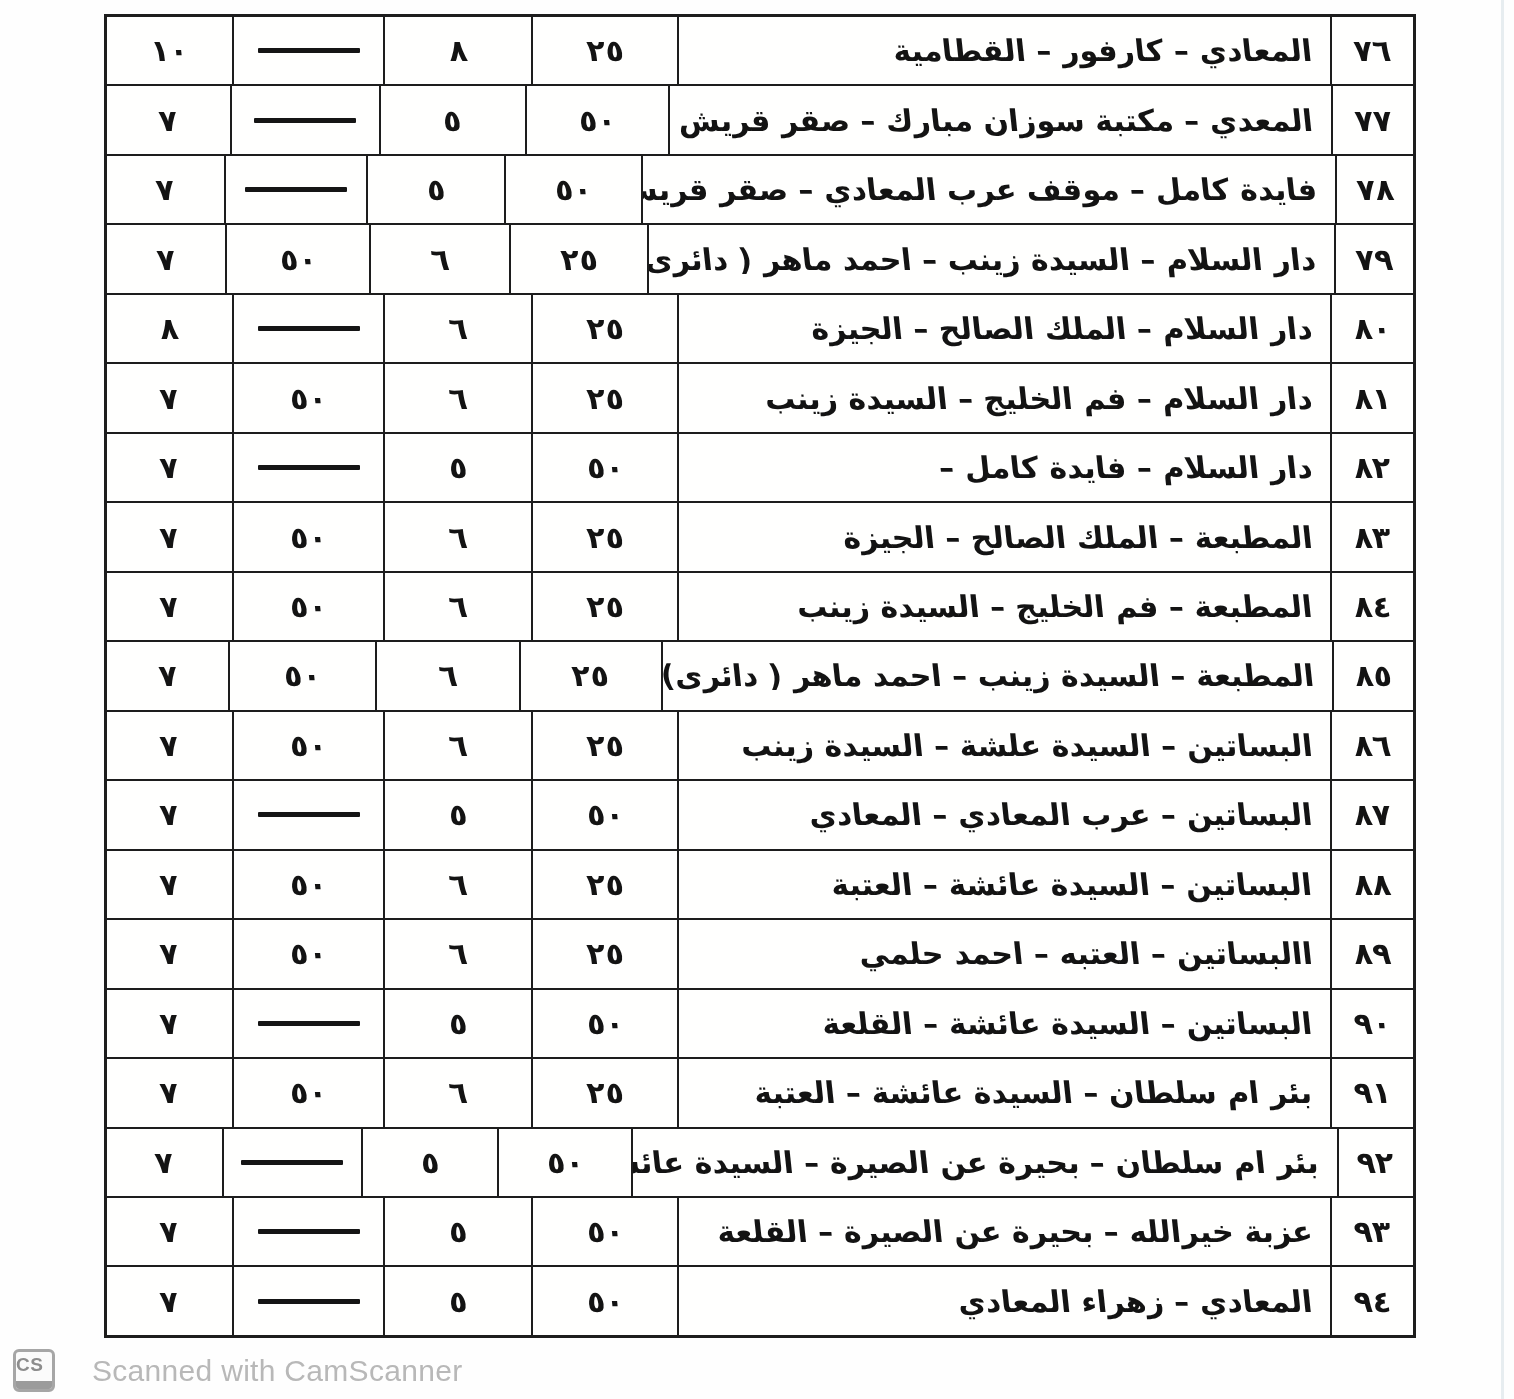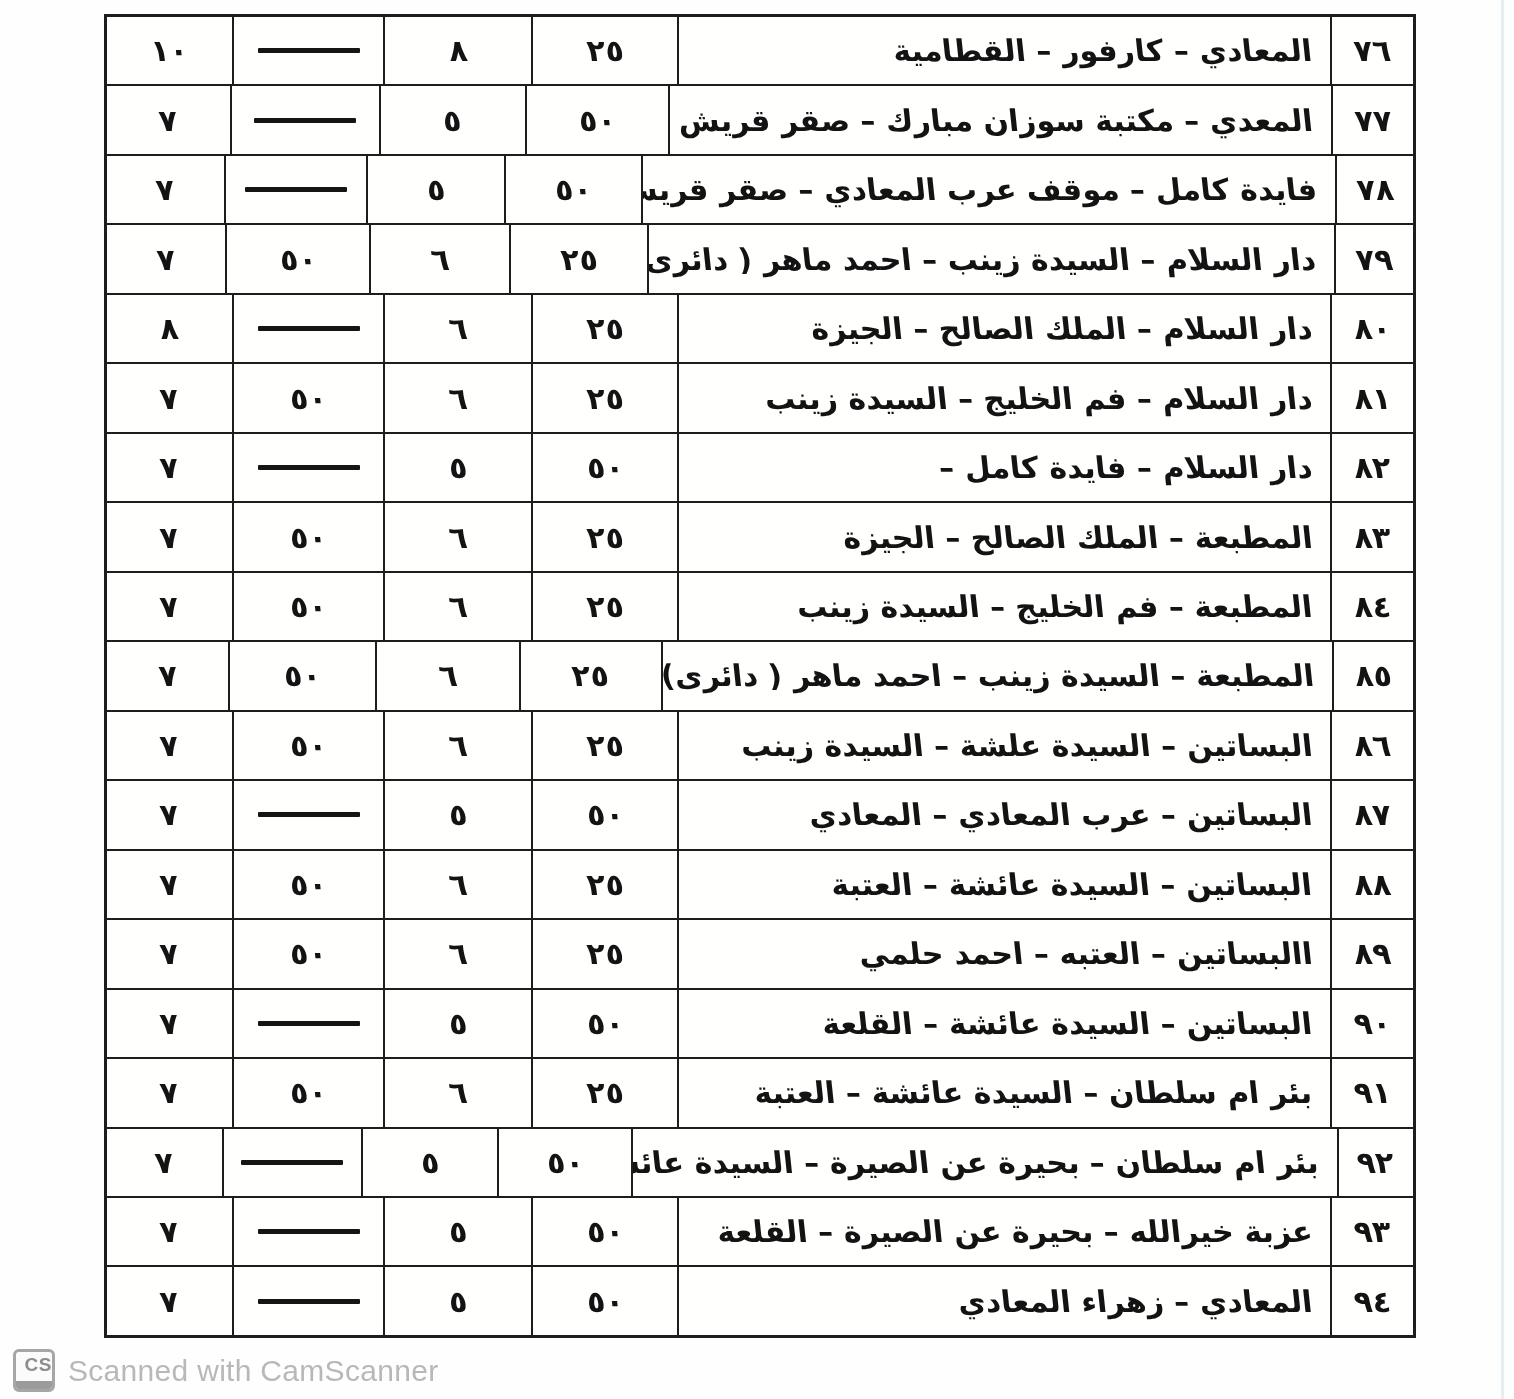--- a/index.html
+++ b/index.html
@@ -42,27 +42,28 @@
   .skew{display:inline-block;transform:skewX(6deg);}
 
   
   .dash{width:102px;height:5px;background:#151515;border-radius:1px;}
 
   
   .watermark{position:absolute;left:13px;top:1349px;display:flex;align-items:center;gap:13px;}
   .cs-icon{
     position:relative;width:42px;height:43px;box-sizing:border-box;
     border:3px solid #a6a6a6;border-radius:6px;background:#fbfbfb;
-    display:flex;align-items:flex-start;justify-content:flex-end;overflow:hidden;
+    display:flex;align-items:flex-start;justify-content:flex-start;overflow:hidden;
   }
   .cs-icon .cs-label{color:#8d8d8d;font-weight:bold;font-size:19px;line-height:26px;letter-spacing:.5px;font-family:"Liberation Sans",sans-serif;}
   .cs-icon::after{content:"";position:absolute;left:0;right:0;bottom:0;height:8px;background:#9b9b9b;}
   .wm-text{
     color:#b8b8b8;font-size:30px;font-weight:400;letter-spacing:.3px;
     font-family:"Liberation Sans",sans-serif;
+    margin-left:24px;
   }
 </style>
 </head>
 <body>
 
 <div class="page">
 
   <div class="routes-table" id="routes-table">
       <div class="t-row">
         <div class="cell c-v4">

